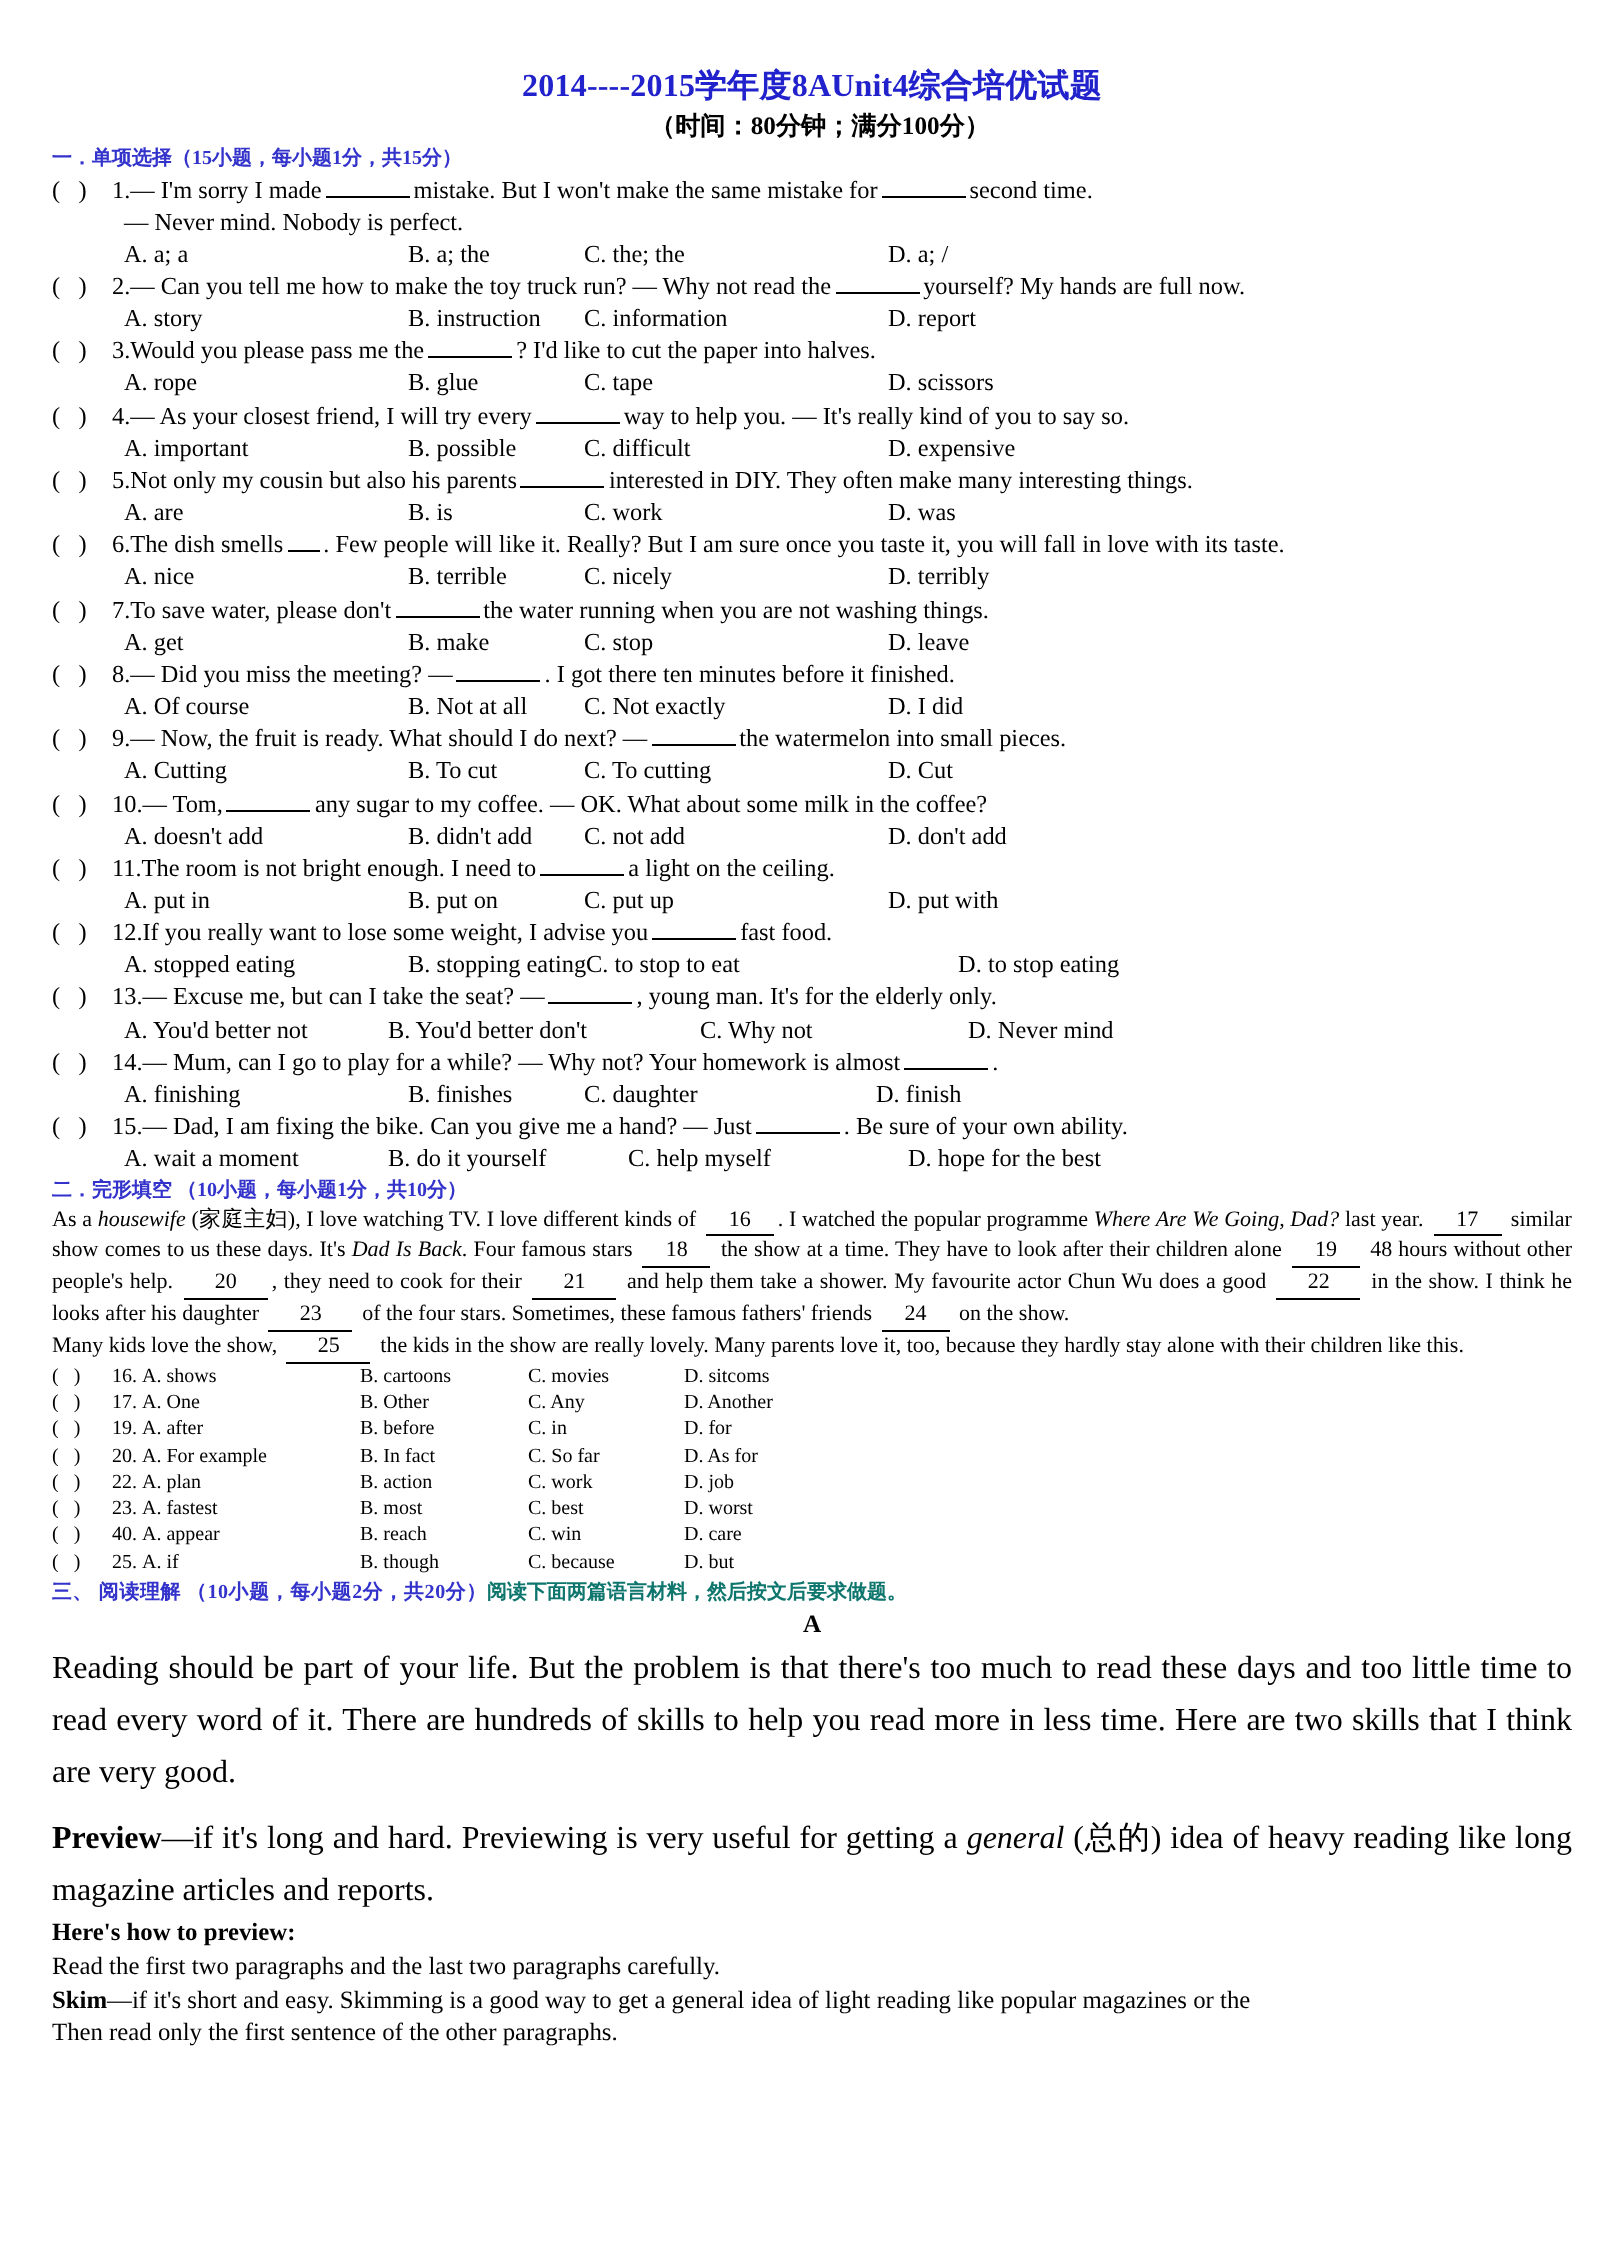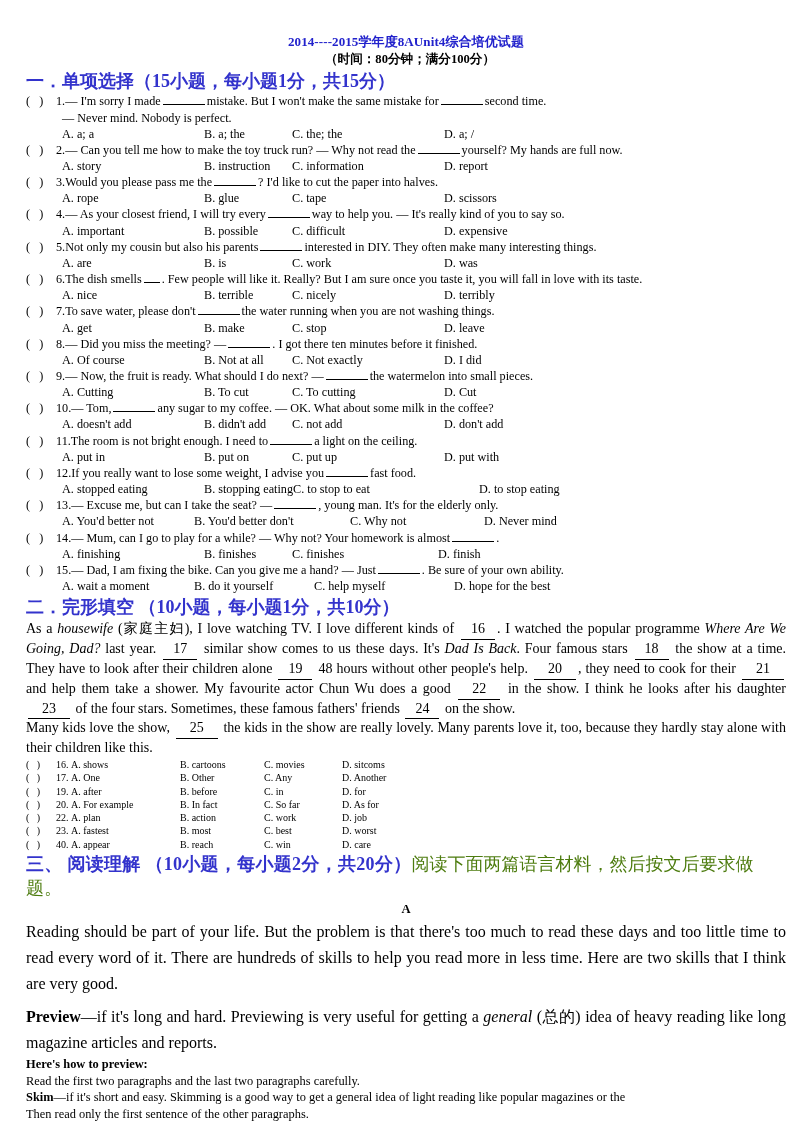--- a/index.html
+++ b/index.html
@@ -22,47 +22,47 @@
     box-sizing: border-box;
     padding: 0 14px 0 26px;
     overflow: hidden;
   }
 
   
   .doc-title {
     text-align: center;
     color: #2222cc;
     font-weight: bold;
-    font-size: 13px;
+    font-size: 16px;
     letter-spacing: 0.1px;
     margin: 0;
     padding-top: 34px;
     line-height: 1.25;
   }
   .doc-subtitle {
     text-align: center;
     font-size: 12.6px;
     margin: 1px 0 0 0;
     padding-left: 8px;
     line-height: 1.3;
     font-weight: 600;
   }
 
   
   .section-head {
     color: #3333cc;
     font-weight: bold;
-    font-size: 18px;
+    font-size: 10px;
     margin: 2px 0 0 0;
     line-height: 1.32;
   }
   .section-head .cn-part { letter-spacing: 0.3px; }
   .section-head .tail-black {
-    color: #4d7c0f;
-    font-weight: normal;
+    color: #0f766e;
+    font-weight: bold;
   }
 
   
   .q-line {
     line-height: 1.325;
     white-space: nowrap;
     margin: 0;
     font-size: 12.2px;
   }
   .q-mark {
@@ -111,21 +111,21 @@
     text-align: justify;
     text-justify: inter-word;
     line-height: 1.345;
     margin: 0;
     font-size: 12.4px;
   }
   .para-cloze {
     text-align: justify;
     line-height: 1.35;
     margin: 0;
-    font-size: 14px;
+    font-size: 11px;
   }
   .para-loose {
     text-align: justify;
     line-height: 1.62;
     margin: 0;
     font-size: 16px;
   }
   .blank-num {
     display: inline-block;
     border-bottom: 1px solid #000;
@@ -244,21 +244,21 @@
     <span class="q-mark">(&nbsp;&nbsp;&nbsp;)</span><span>13.</span><span>— Excuse me, but can I take the seat?      —</span><span class="gap w-md"></span><span>, young man. It's for the elderly only.</span>
   </div>
   <div class="opts">
     <span class="opt-a" style="min-width:132px">A. You'd better not</span><span class="opt-b" style="min-width:156px">B. You'd better don't</span><span class="opt-c" style="min-width:134px">C. Why not</span><span class="opt-d">D. Never mind</span>
   </div>
 
   <div class="q-line">
     <span class="q-mark">(&nbsp;&nbsp;&nbsp;)</span><span>14.</span><span>— Mum, can I go to play for a while?      — Why not? Your homework is almost</span><span class="gap w-md"></span><span>.</span>
   </div>
   <div class="opts">
-    <span class="opt-a">A. finishing</span><span class="opt-b">B. finishes</span><span class="opt-c" style="min-width:146px">C. finishes</span><span class="opt-d">D. finish</span>
+    <span class="opt-a">A. finishing</span><span class="opt-b">B. finishes</span><span class="opt-c" style="min-width:146px">C. daughter</span><span class="opt-d">D. finish</span>
   </div>
 
   <div class="q-line">
     <span class="q-mark">(&nbsp;&nbsp;&nbsp;)</span><span>15.</span><span>— Dad, I am fixing the bike. Can you give me a hand?          — Just</span><span class="gap w-md"></span><span>. Be sure of your own ability.</span>
   </div>
   <div class="opts">
     <span class="opt-a" style="min-width:132px">A. wait a moment</span><span class="opt-b" style="min-width:120px">B. do it yourself</span><span class="opt-c" style="min-width:140px">C. help myself</span><span class="opt-d">D. hope for the best</span>
   </div>
 
   <div class="section-head">二．完形填空 （10小题，每小题1分，共10分）</div>
@@ -284,20 +284,23 @@
     <span class="q-mark">(&nbsp;&nbsp;&nbsp;)</span><span class="cz-a"><span>20.</span> <span>A. For example</span></span><span class="cz-b">B. In fact</span><span class="cz-c">C. So far</span><span class="cz-d">D. As for</span>
   </div>
   <div class="cloze-opts">
     <span class="q-mark">(&nbsp;&nbsp;&nbsp;)</span><span class="cz-a"><span>22.</span> <span>A. plan</span></span><span class="cz-b">B. action</span><span class="cz-c">C. work</span><span class="cz-d">D. job</span>
   </div>
   <div class="cloze-opts">
     <span class="q-mark">(&nbsp;&nbsp;&nbsp;)</span><span class="cz-a"><span>23.</span> <span>A. fastest</span></span><span class="cz-b">B. most</span><span class="cz-c">C. best</span><span class="cz-d">D. worst</span>
   </div>
   <div class="cloze-opts">
     <span class="q-mark">(&nbsp;&nbsp;&nbsp;)</span><span class="cz-a"><span>40.</span> <span>A. appear</span></span><span class="cz-b">B. reach</span><span class="cz-c">C. win</span><span class="cz-d">D. care</span>
+  </div>
+  <div class="cloze-opts">
+    <span class="q-mark">(&nbsp;&nbsp;&nbsp;)</span><span class="cz-a"><span>25.</span> <span>A. if</span></span><span class="cz-b">B. though</span><span class="cz-c">C. because</span><span class="cz-d">D. but</span>
   </div>
 
   <div class="section-head">
     <span class="cn-part">三、 阅读理解 （10小题，每小题2分，共20分）</span><span class="tail-black">阅读下面两篇语言材料，然后按文后要求做题。</span>
   </div>
 
   <div class="center-letter">A</div>
 
   <div class="para-loose">Reading should be part of your life. But the problem is that there's too much to read these days and too little time to read every word of it. There are hundreds of skills to help you read more in less time. Here are two skills that I think are very good.</div>
 

